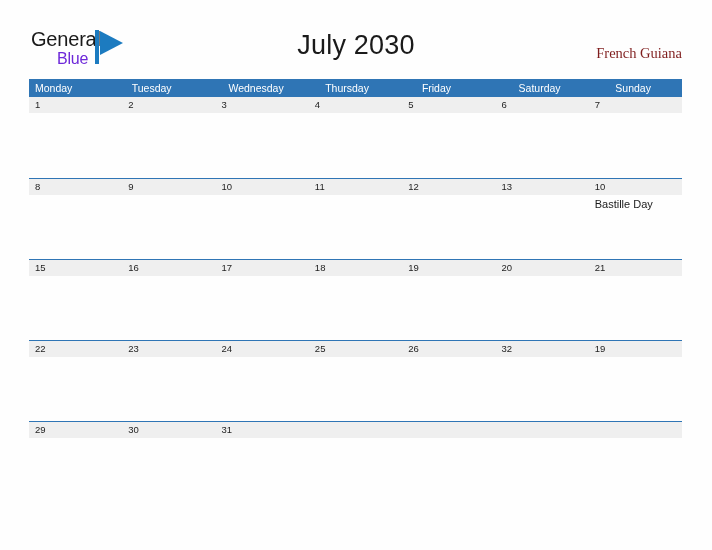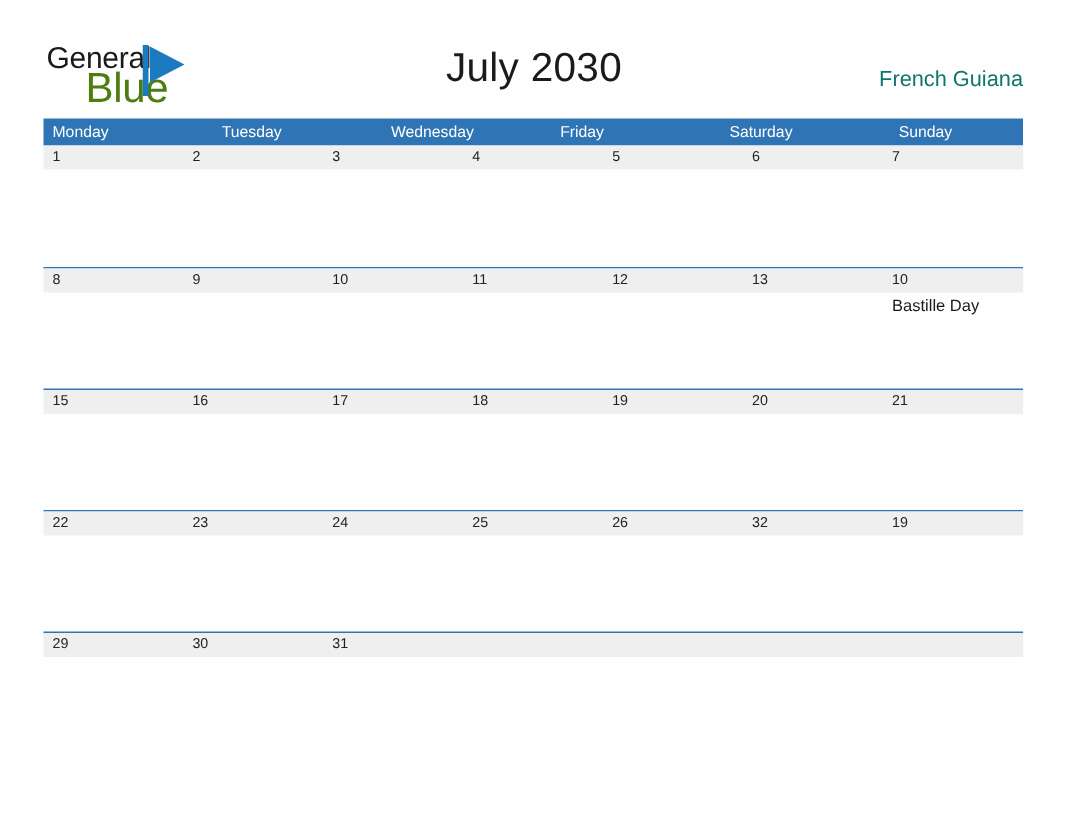--- a/index.html
+++ b/index.html
@@ -38,23 +38,23 @@
     font-size: 20px;
     letter-spacing: -0.2px;
     color: #1A1A1A;
     font-family: "Liberation Sans", sans-serif;
     line-height: 22px;
   }
   .logo-blue {
     position: absolute;
     left: 26px;
     top: 20px;
-    font-size: 28px;
+    font-size: 16px;
     letter-spacing: -0.2px;
-    color: #4d7c0f;
+    color: #6d28d9;
     font-family: "Liberation Sans", sans-serif;
     line-height: 22px;
   }
   .logo-flag {
     position: absolute;
     left: 64px;
     top: 2px;
     width: 30px;
     height: 34px;
   }
@@ -70,22 +70,22 @@
     font-family: "Liberation Sans", sans-serif;
     font-weight: normal;
     letter-spacing: 0.2px;
   }
 
   .locale {
     position: absolute;
     right: 30px;
     top: 45px;
     font-size: 14.5px;
-    color: #0f766e;
-    font-family: Liberation Sans, sans-serif;
+    color: #7f1d1d;
+    font-family: Liberation Serif, serif;
     text-align: right;
   }
 
   
   .calendar {
     position: absolute;
     left: 29px;
     top: 79px;
     width: 653px;
   }
@@ -182,20 +182,21 @@
   <div class="locale">French Guiana</div>
 
 </div>
 
 <div class="calendar">
 
   <div class="weekday-row">
     <div class="weekday">Monday</div>
     <div class="weekday">Tuesday</div>
     <div class="weekday">Wednesday</div>
+    <div class="weekday">Thursday</div>
     <div class="weekday">Friday</div>
     <div class="weekday">Saturday</div>
     <div class="weekday">Sunday</div>
   </div>
 
   <div class="week-row first">
     <div class="day-band">
       <div class="day-cell">
           <span class="day-num">1</span>
         </div>

